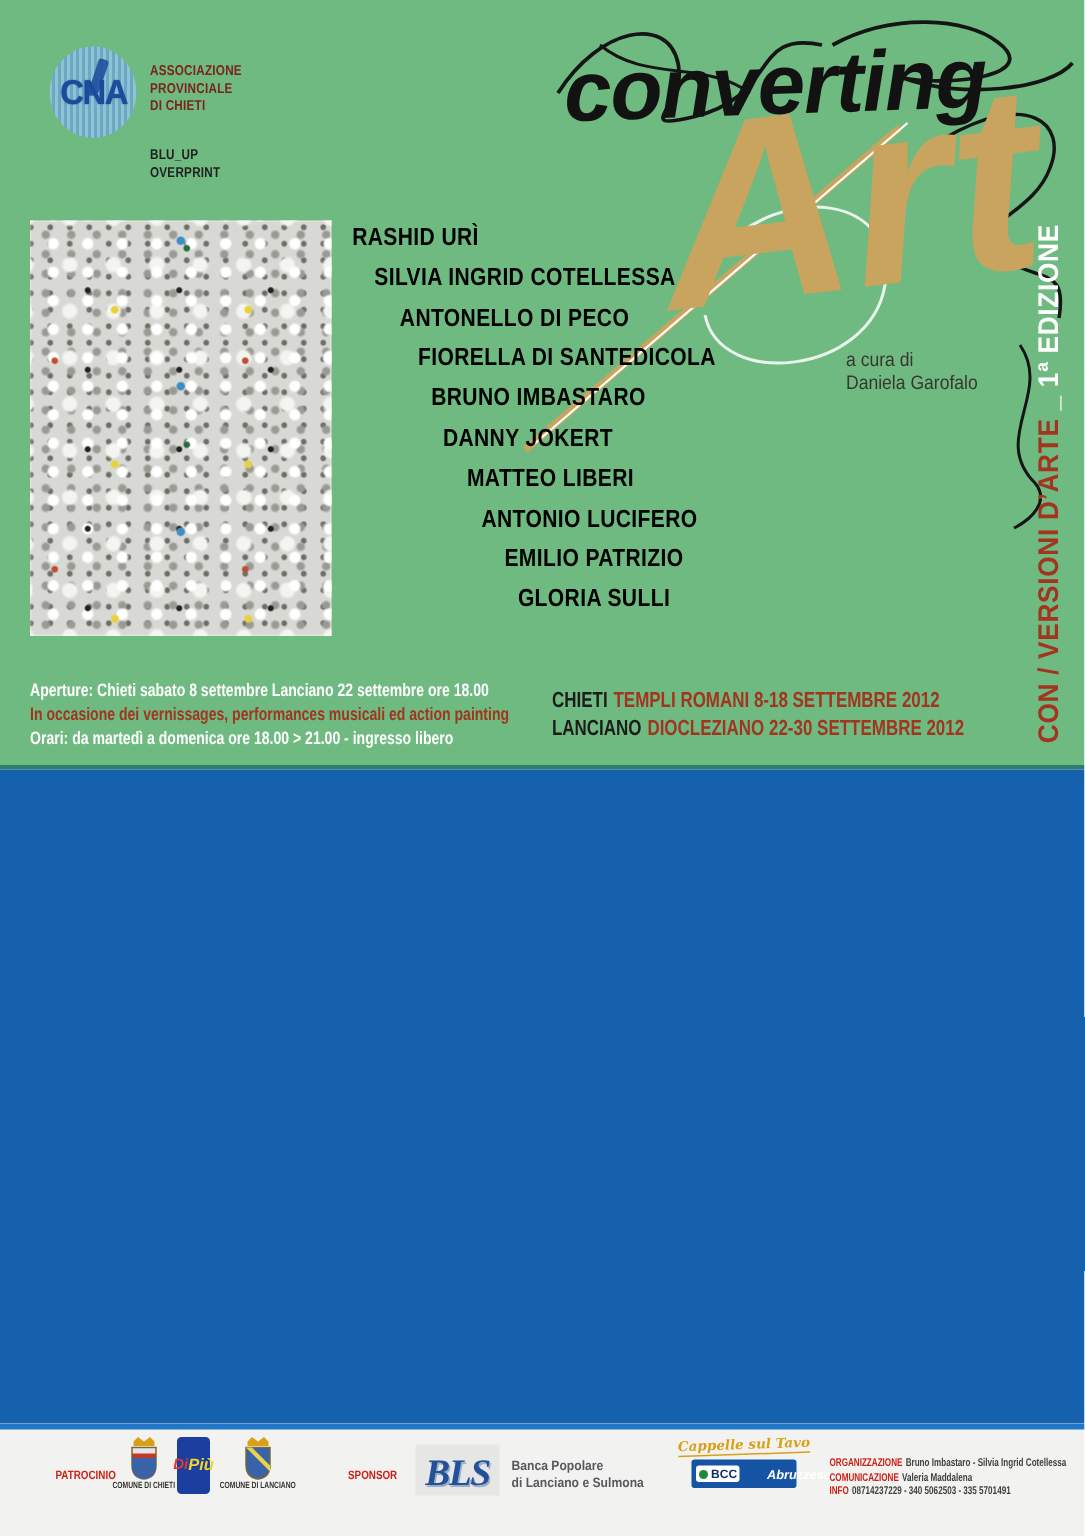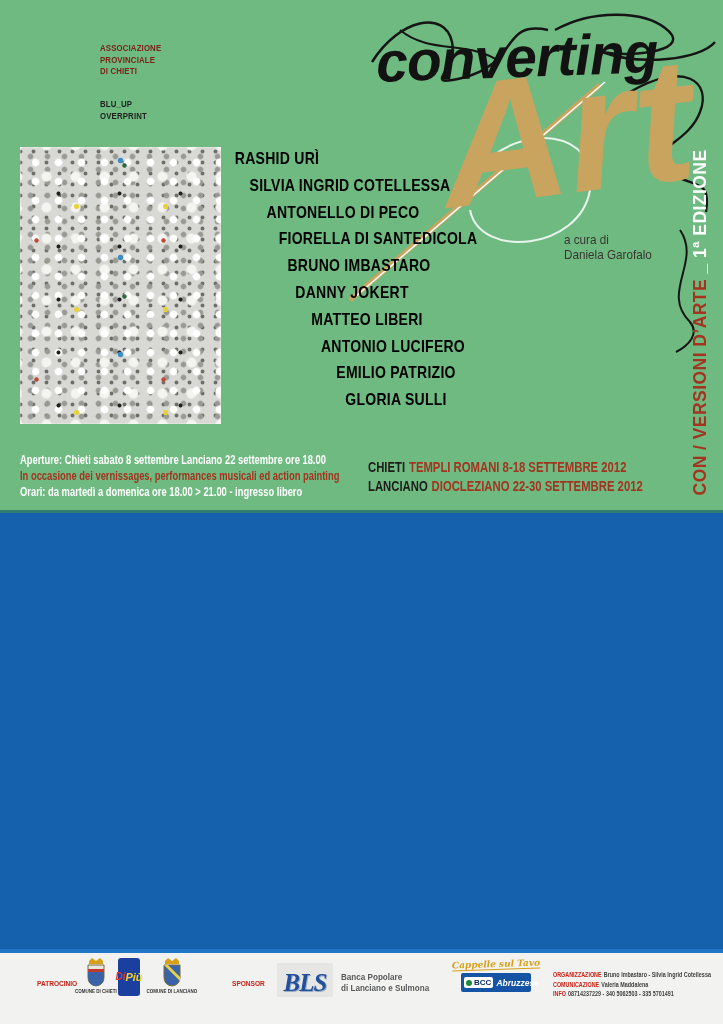--- a/index.html
+++ b/index.html
@@ -93,37 +93,41 @@
   .bls-box{position:absolute;left:277px;top:963px;width:56px;height:34px;background:#e6e6e4;
      display:flex;align-items:flex-end;justify-content:center;}
   .bls-text{font-family:"Liberation Serif",serif;font-size:25px;font-weight:bold;font-style:italic;
      color:#23509a;letter-spacing:-1px;text-shadow:1px 1px 0 #9aaec4;}
   .bls-caption{position:absolute;left:341px;top:972px;font-size:9px;line-height:10.5px;font-weight:bold;
      color:#58595b;white-space:nowrap;transform:scaleX(0.9);transform-origin:0 0;}
   .g-bcc{position:absolute;left:452px;top:959px;display:flex;flex-direction:column;align-items:center;}
   .cappelle-script{font-family:"DejaVu Serif",serif;font-size:9px;font-style:italic;font-weight:bold;
      color:#d8a018;border-bottom:1px solid #d8a018;transform:rotate(-2deg);white-space:nowrap;}
   .bcc-bar{margin-top:3px;width:70px;height:19px;background:#1553a4;border-radius:2px;
-     display:flex;align-items:center;padding:0 3px;gap:3px;box-sizing:border-box;}
+     display:flex;align-items:center;padding:0 3px;gap:18px;box-sizing:border-box;}
   .bcc-badge{background:#ffffff;border-radius:2px;font-size:8px;font-weight:bold;color:#0d2d66;
      padding:1px 2px;display:flex;align-items:center;gap:2px;}
   .bcc-dot{width:6px;height:6px;border-radius:50%;background:#1d8a3c;display:inline-block;}
   .bcc-name{color:#ffffff;font-size:8.5px;font-weight:bold;font-style:italic;text-align:right;}
   .credits{position:absolute;left:553px;top:970px;font-size:7.5px;line-height:9.5px;font-weight:bold;
      transform:scaleX(0.72);transform-origin:0 0;white-space:nowrap;}
   .credit-label{color:#cc2015;margin-right:3px;}
   .credit-value{color:#3f3f3f;}
 </style>
 </head>
 <body>
 
 <div class="poster">
 
   <div class="green-section">
 
+    <div class="cna-circle">
+      <span class="cna-boot"></span>
+      <span class="cna-word">CNA</span>
+    </div>
 
     <div class="assoc">
       <div>ASSOCIAZIONE</div>
       <div>PROVINCIALE</div>
       <div>DI CHIETI</div>
     </div>
 
     <div class="studio">
       <div>BLU_UP</div>
       <div>OVERPRINT</div>

